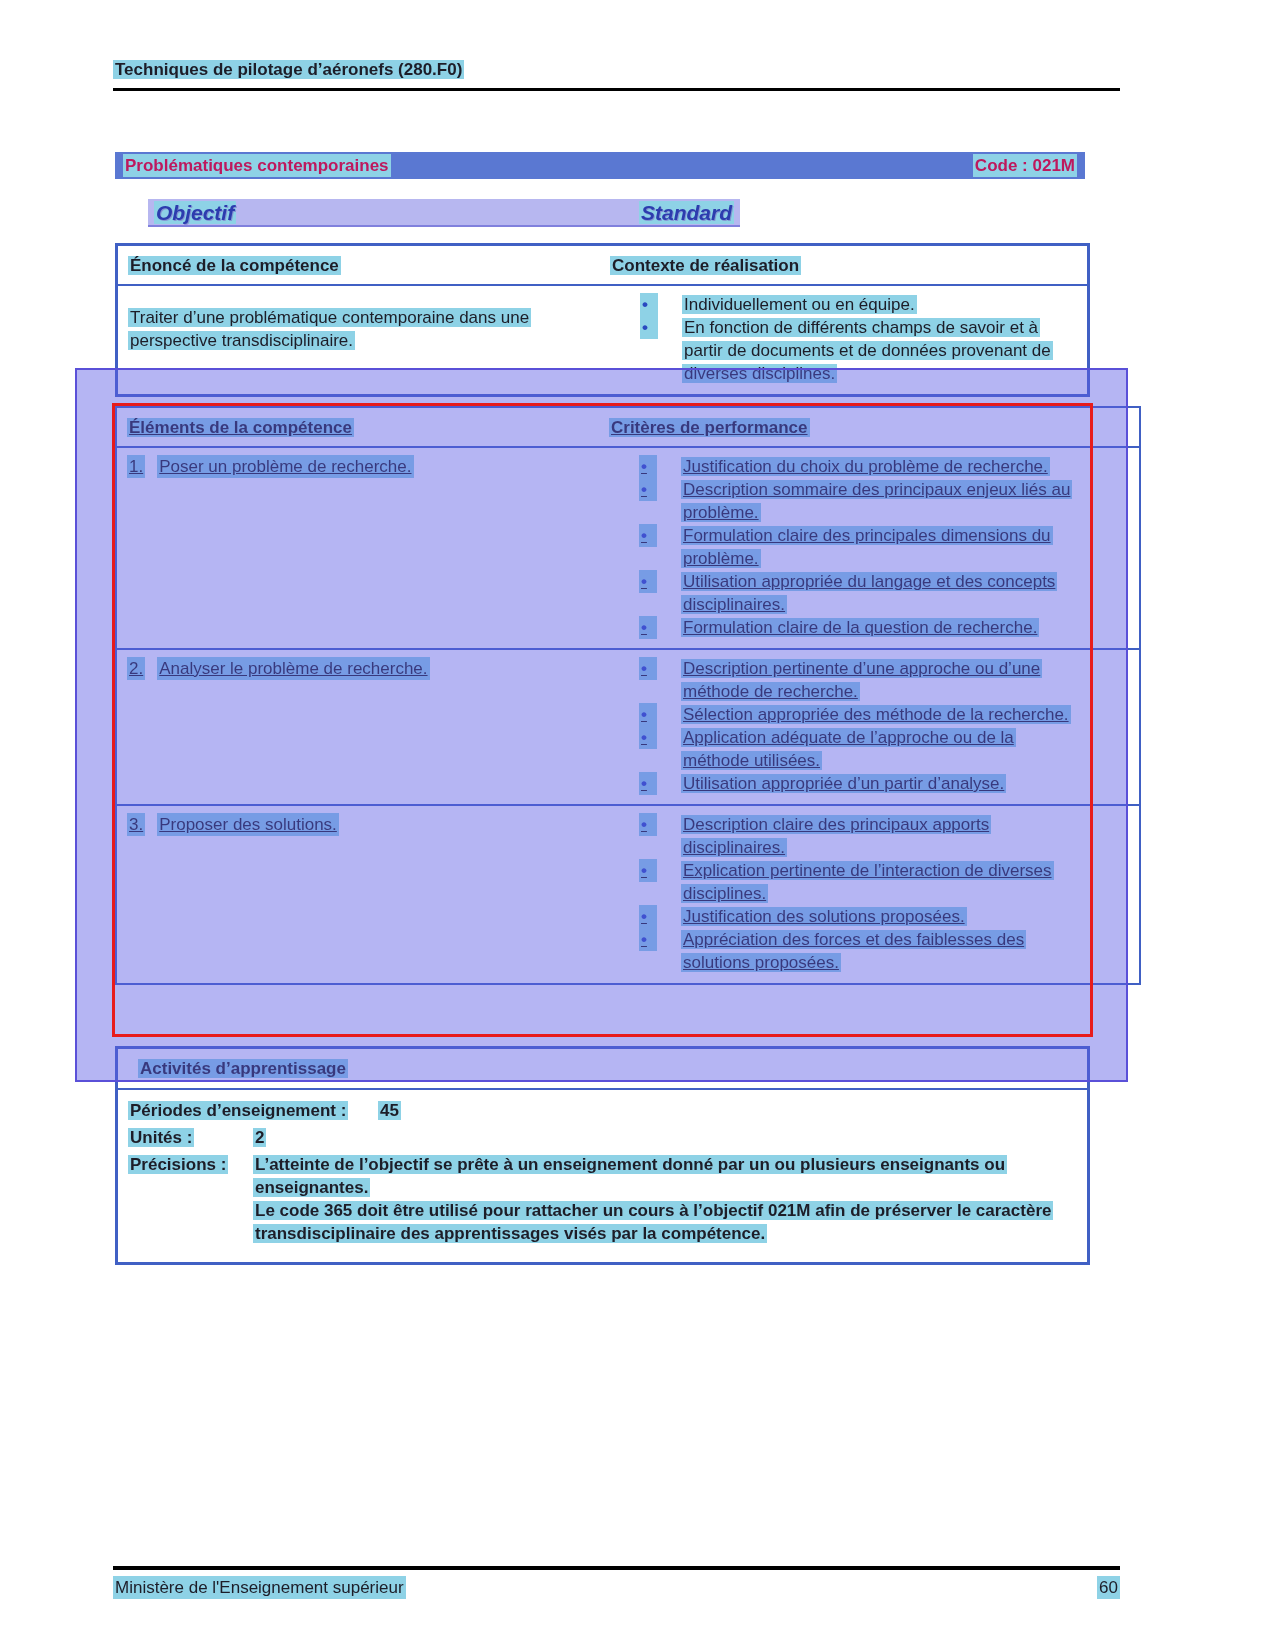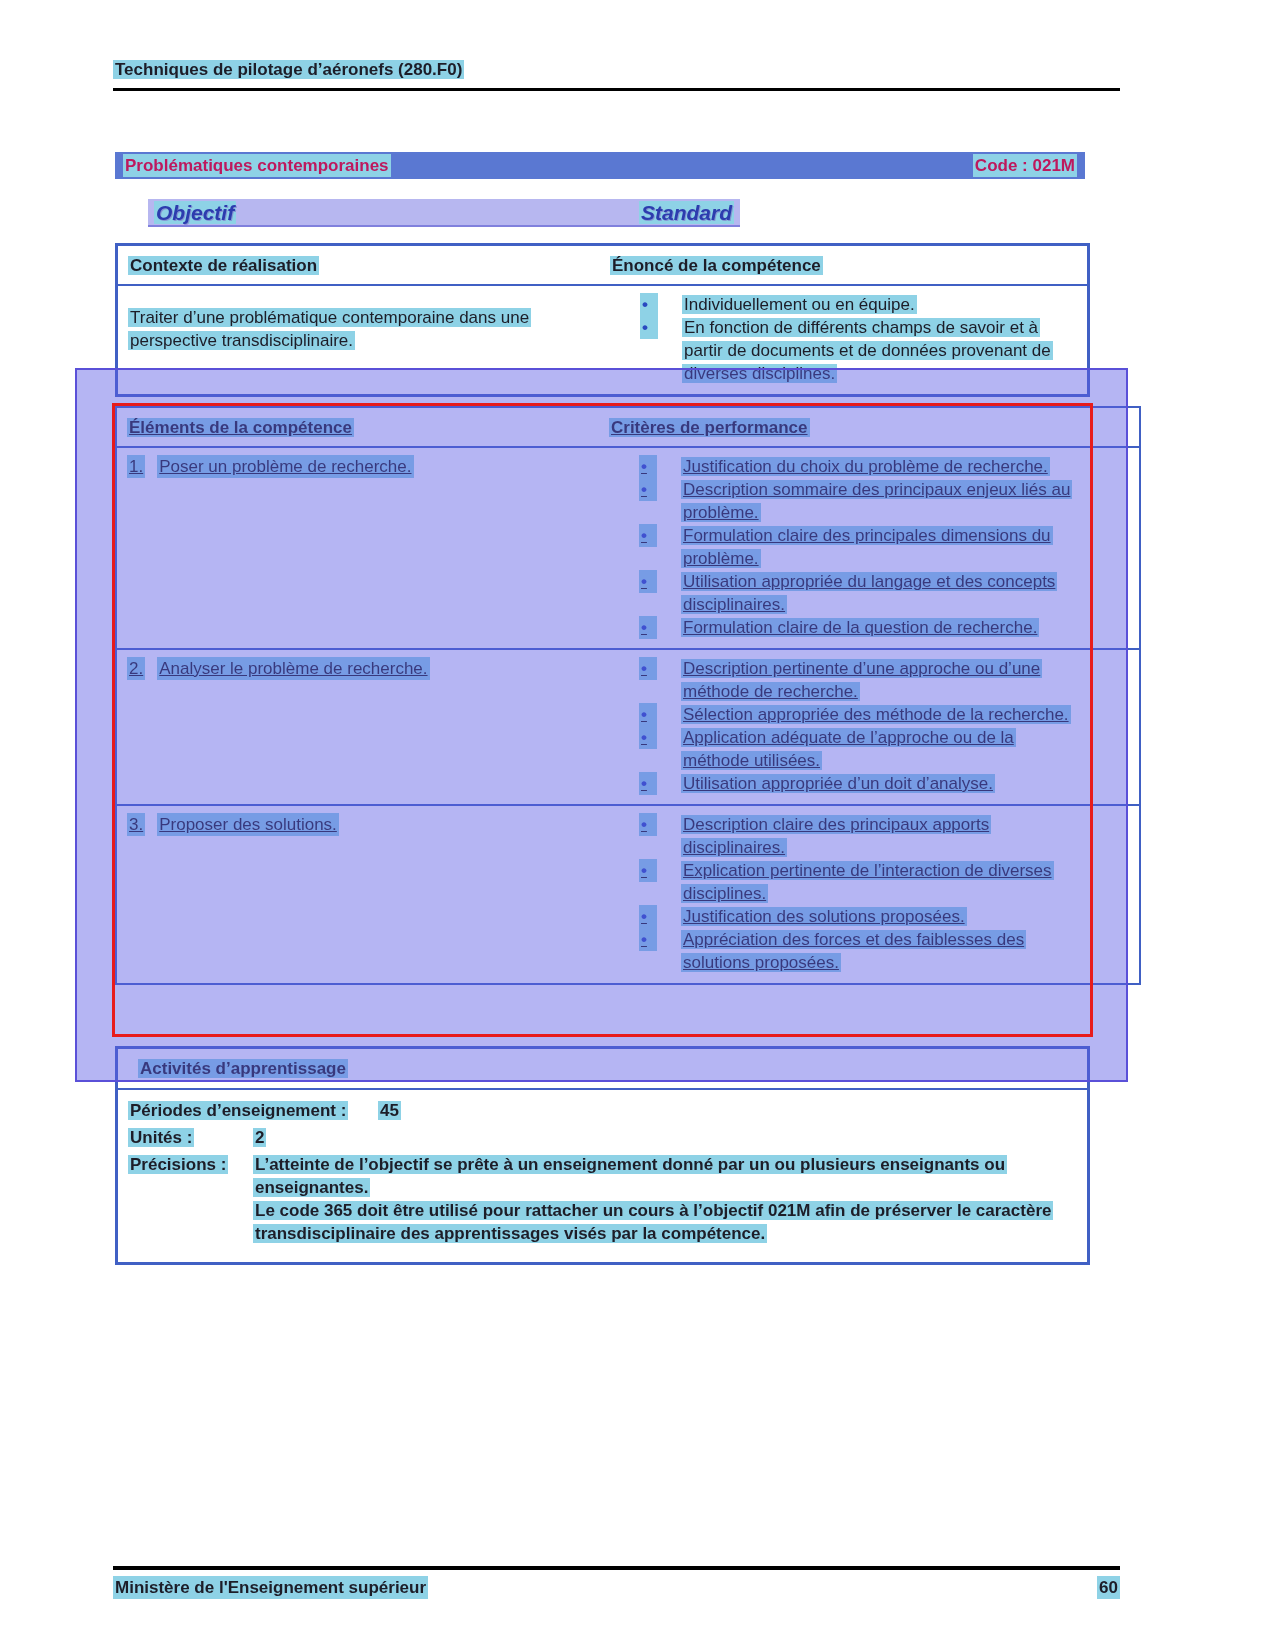--- a/index.html
+++ b/index.html
@@ -100,21 +100,21 @@
   .tbl3-head { padding: 8px 20px; font-weight: bold; border-bottom: 2px solid var(--table-border, #4060c4); }
   .tbl3-body { padding: 9px 10px 13px; }
   .arow { display: flex; align-items: flex-start; margin-bottom: 4px; font-weight: bold; }
   .arow .lbl-wide { flex: 0 0 250px; }
   .arow .lbl-narrow { flex: 0 0 125px; }
   .precisions-text { max-width: 830px; }
 
   
   .doc-footer { position: absolute; left: 113px; top: 1566px; width: 1007px; }
   .doc-footer .rule { height: 4px; margin-bottom: 6px; }
-  .footer-row { display: flex; justify-content: space-between; align-items: center; font-weight: bold; }
+  .footer-row { display: flex; justify-content: space-between; align-items: center; font-weight: normal; }
 </style>
 </head>
 <body>
 
 <div class="sheet">
 
   <div class="doc-header">
     <span class="hl bold">Techniques de pilotage d’aéronefs (280.F0)</span>
     <div class="rule"></div>
   </div>
@@ -124,22 +124,22 @@
     <span class="hl">Code : 021M</span>
   </div>
 
   <div class="obj-bar">
     <span class="hl">Objectif</span>
     <span class="hl">Standard</span>
   </div>
 
   <div class="tbl tbl1">
     <div class="tbl-head">
+      <div><span class="hl">Énoncé de la compétence</span></div>
       <div><span class="hl">Contexte de réalisation</span></div>
-      <div><span class="hl">Énoncé de la compétence</span></div>
     </div>
     <div class="tbl-row">
       <div class="stmt">
         <span class="hl">Traiter d’une problématique contemporaine dans une perspective transdisciplinaire.</span>
       </div>
       <ul class="crit-list">
         <li>
           <span class="bullet hl">•</span>
           <span class="crit-text"><span class="hl">Individuellement ou en équipe.</span></span>
         </li>
@@ -199,21 +199,21 @@
         <li>
             <span class="bullet hl">•</span>
             <span class="crit-text"><span class="hl">Sélection appropriée des méthode de la recherche.</span></span>
           </li>
         <li>
             <span class="bullet hl">•</span>
             <span class="crit-text"><span class="hl">Application adéquate de l’approche ou de la méthode utilisées.</span></span>
           </li>
         <li>
             <span class="bullet hl">•</span>
-            <span class="crit-text"><span class="hl">Utilisation appropriée d’un doit d’analyse.</span></span>
+            <span class="crit-text"><span class="hl">Utilisation appropriée d’un partir d’analyse.</span></span>
           </li>
       </ul>
     </div>
 
     <div class="tbl-row">
       <div class="item-title">
         <span class="num hl">3.</span>
         <span class="hl">Proposer des solutions.</span>
       </div>
       <ul class="crit-list">

